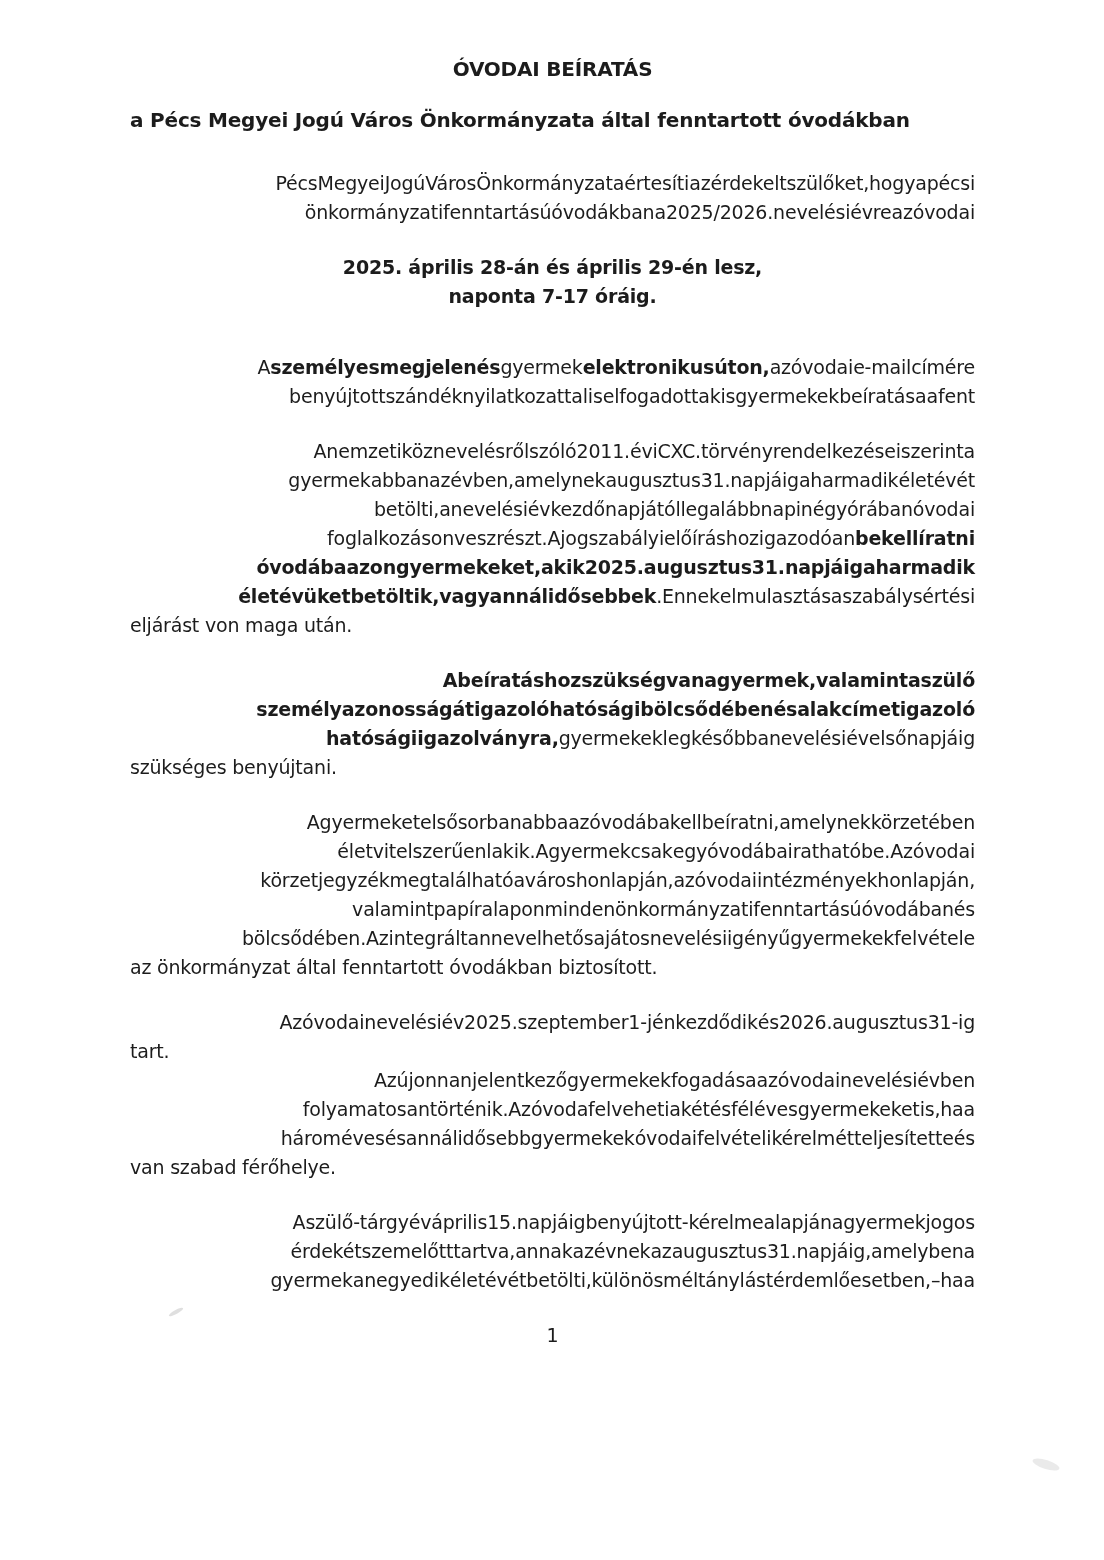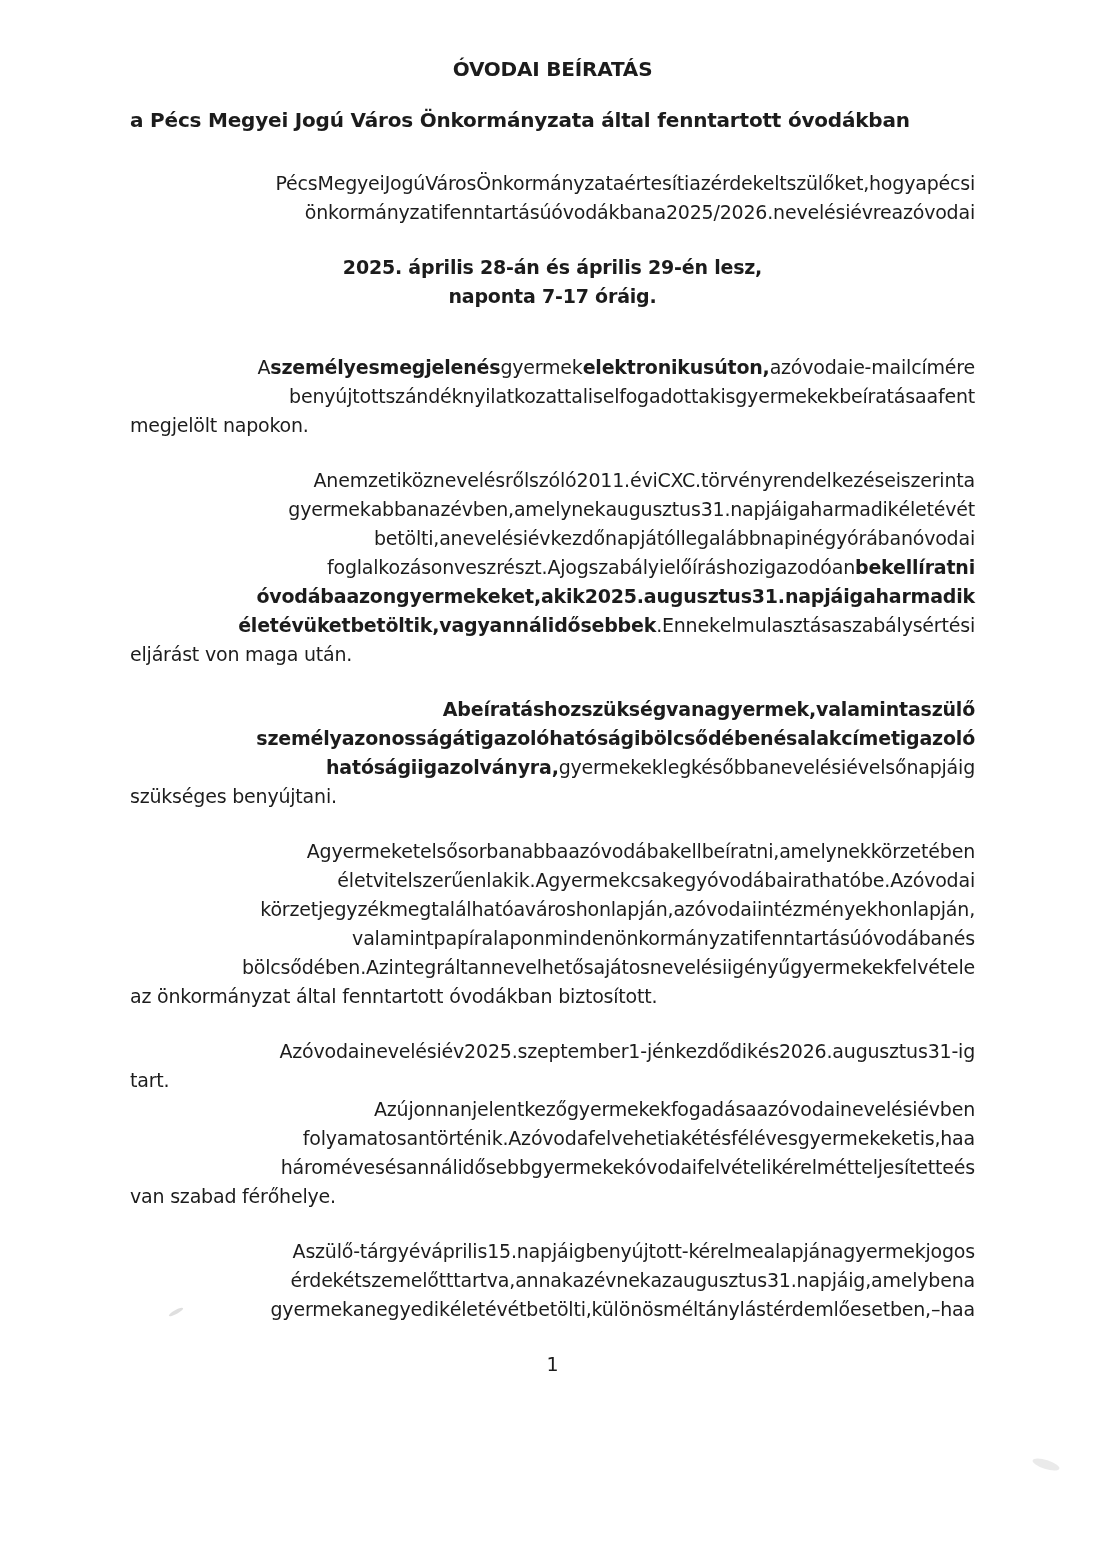--- a/index.html
+++ b/index.html
@@ -129,21 +129,20 @@
           <span>benyújtott</span>
           <span>szándéknyilatkozattal</span>
           <span>is</span>
           <span>elfogadott</span>
           <span>a</span>
           <span>kisgyermekek</span>
           <span>beíratása</span>
           <span>a</span>
           <span>fent</span>
         </div>
-        <div class="line"><span>megjelölt napokon.</span></div>
       </div>
       <div class="para body">
         <div class="line stretch">
           <span>A</span>
           <span>nemzeti</span>
           <span>köznevelésről</span>
           <span>szóló</span>
           <span>2011.</span>
           <span>évi</span>
           <span>CXC.</span>

